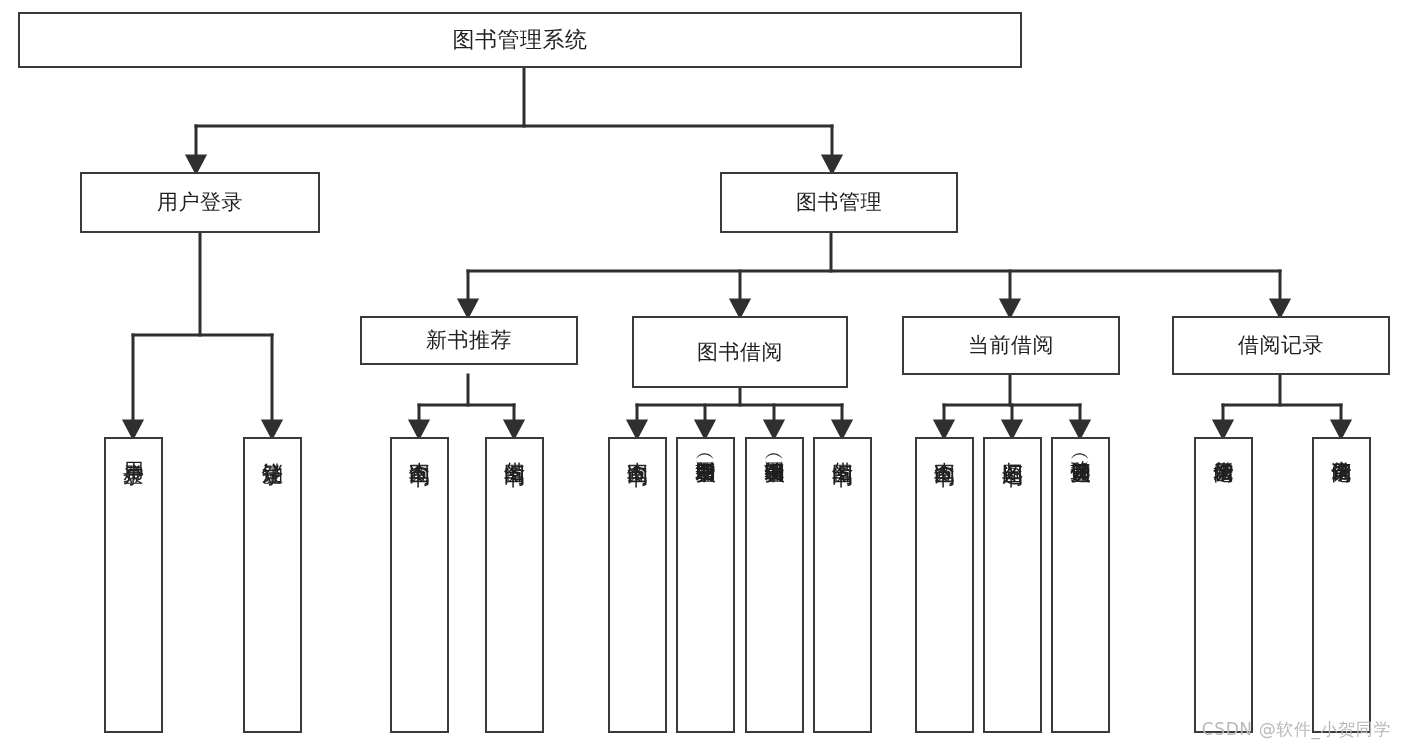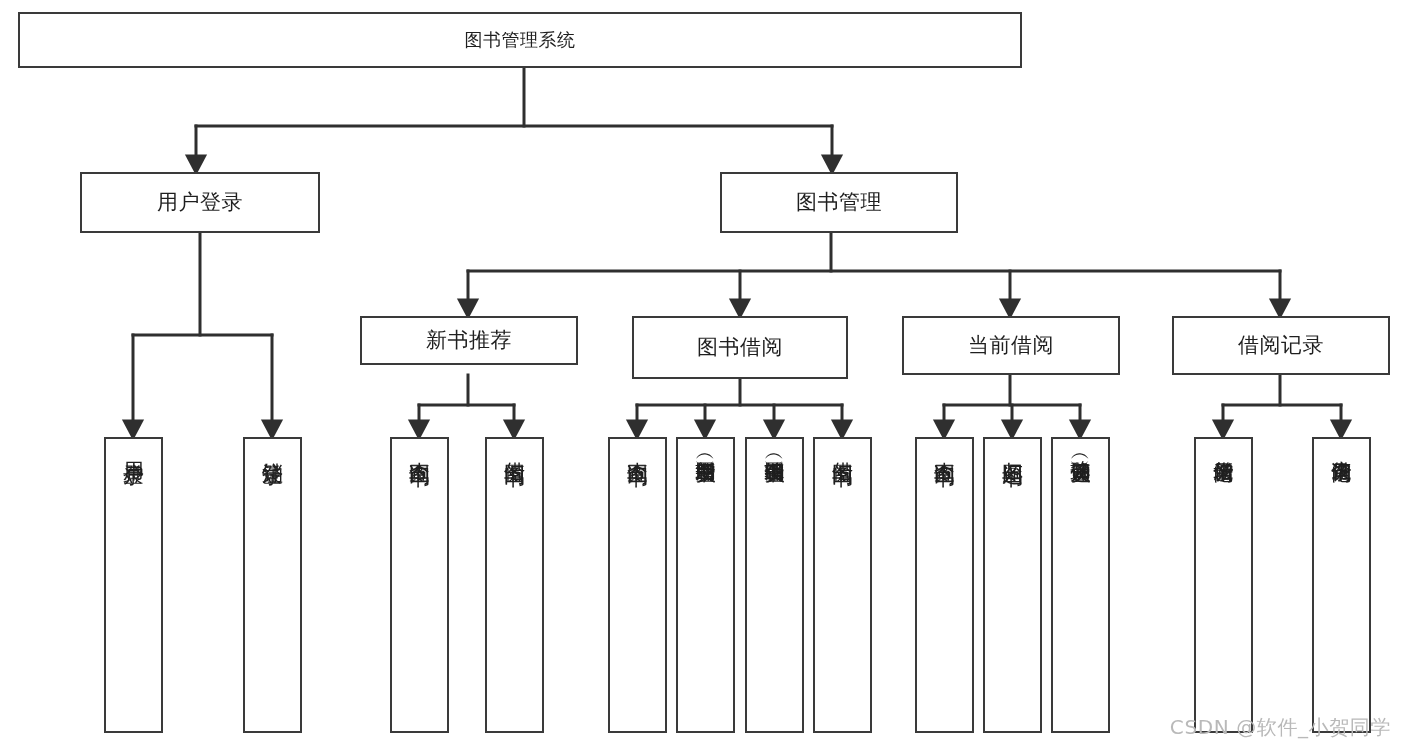--- a/index.html
+++ b/index.html
@@ -40,21 +40,21 @@
     display: block;
     line-height: 1.18;
     letter-spacing: 0.5px;
     text-align: center;
     white-space: nowrap;
   }
   .node.horizontal .node-label {
     font-size: 21px;
   }
   .node.root .node-label {
-    font-size: 18px;
+    font-size: 22px;
   }
   .node.vertical {
     align-items: flex-start;
     padding-top: 6px;
   }
   .node.vertical .node-label {
     writing-mode: vertical-rl;
     text-orientation: upright;
     font-size: 21px;
     line-height: 1.05;
@@ -63,21 +63,21 @@
     margin: 0 auto;
   }
   .node.vertical.tall .node-label {
     font-size: 20px;
     letter-spacing: 0.5px;
   }
   #watermark {
     position: absolute;
     right: 14px;
     bottom: 6px;
-    font-size: 20px;
+    font-size: 17px;
     color: #b9b9b9;
     letter-spacing: 0.6px;
     z-index: 5;
     white-space: nowrap;
     font-family: "DejaVu Sans", "Liberation Sans", sans-serif;
   }
 </style>
 </head>
 <body>
 
@@ -140,21 +140,21 @@
   <div class="node horizontal" style="left:80px; top:172px; width:240px; height:61px;">
     <span class="node-label">用户登录</span>
   </div>
   <div class="node horizontal" style="left:712px; top:172px; width:238px; height:61px;margin-left:8px;">
     <span class="node-label">图书管理</span>
   </div>
 
   <div class="node horizontal" style="left:360px; top:316px; width:218px; height:49px;">
     <span class="node-label">新书推荐</span>
   </div>
-  <div class="node horizontal" style="left:632px; top:316px; width:216px; height:63px;">
+  <div class="node horizontal" style="left:632px; top:316px; width:216px; height:72px;">
     <span class="node-label">图书借阅</span>
   </div>
   <div class="node horizontal" style="left:902px; top:316px; width:218px; height:59px;">
     <span class="node-label">当前借阅</span>
   </div>
   <div class="node horizontal" style="left:1172px; top:316px; width:218px; height:59px;">
     <span class="node-label">借阅记录</span>
   </div>
 
   <div class="node vertical" style="left:104px; top:437px; width:59px; height:296px;">

